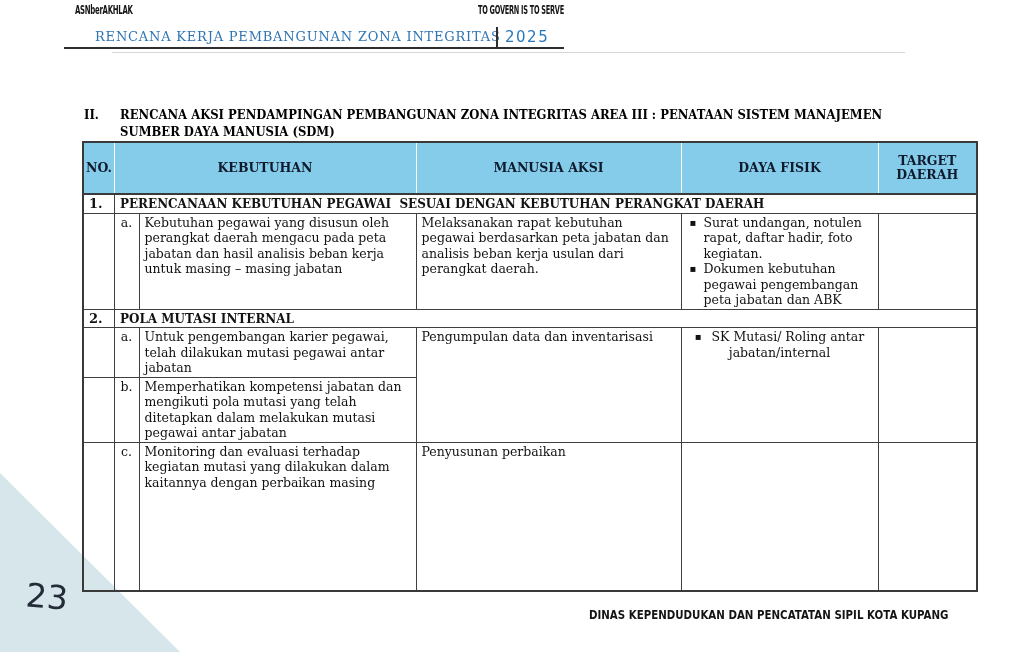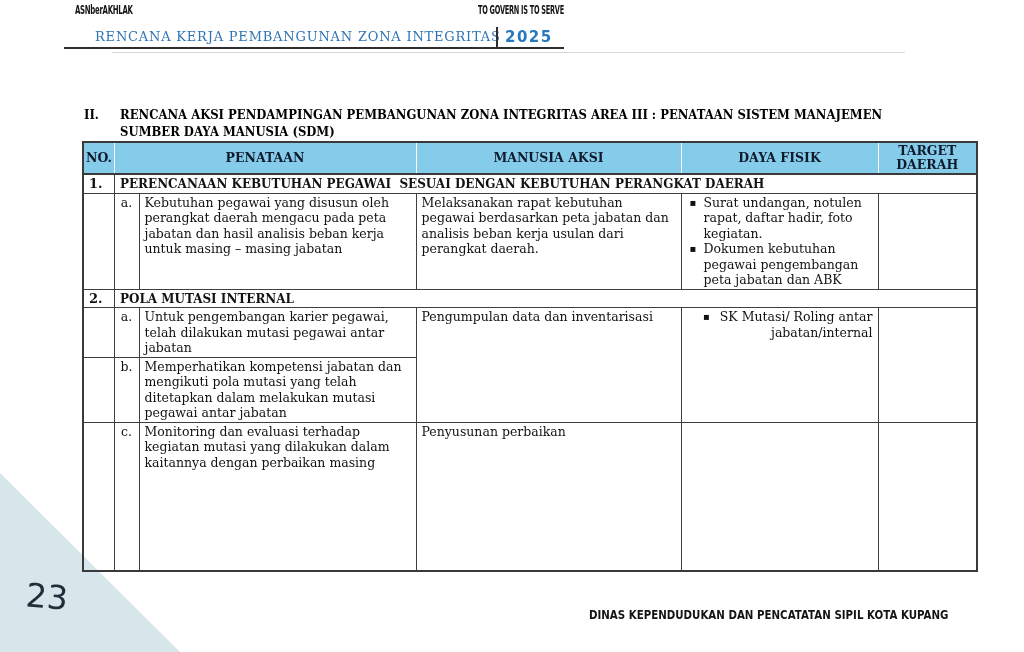--- a/index.html
+++ b/index.html
@@ -47,21 +47,21 @@
     font-size: 13px; letter-spacing: 0.8px;
     color: #2e74b5;
   }
   .year-divider {
     position: absolute; left: 496px; top: 27px;
     width: 2px; height: 21px; background: #2e2e2e;
   }
   .year {
     position: absolute; left: 505px; top: 28px;
     font-family: "DejaVu Sans", sans-serif;
-    font-weight: bold; font-size: 15px; letter-spacing: 1.5px;
+    font-weight: normal; font-size: 15px; letter-spacing: 1.5px;
     color: #2778be;
   }
   .title-rule {
     position: absolute; left: 64px; top: 47px;
     width: 500px; height: 2px; background: #2e2e2e;
   }
   .title-rule-shadow {
     position: absolute; left: 112px; top: 52px;
     width: 793px; height: 1px; background: #d4d7da;
   }
@@ -84,32 +84,32 @@
     font-family: "DejaVu Serif", serif;
     font-size: 12.5px; line-height: 15.5px; color: #121212;
     border: 2.5px solid #3a3a3a;
   }
   .rencana-table td { border: 1px solid #3f3f3f; padding: 1px 5px; vertical-align: top; }
   .rencana-table thead th {
     background: #85cbea; color: #0f1b2d;
     border-left: 1.6px solid #ffffff; border-right: 1.6px solid #ffffff;
     border-top: 1.6px solid #ffffff; border-bottom: 2px solid #3a3a3a;
     text-align: center; vertical-align: middle;
-    font-size: 12.5px; line-height: 14px; height: 30px; padding: 1px 2px;
+    font-size: 12.5px; line-height: 14px; height: 30px; padding: 11px 2px;
   }
   tr.section-row td { height: 16px; font-weight: bold; font-size: 13px; white-space: pre-wrap; }
   tr.section-row .cond { display: inline-block; transform: scaleX(0.92); transform-origin: left center; white-space: pre; }
   .no-cell { text-align: left; font-weight: bold; padding-left: 4px; }
   .letter-cell { text-align: center; padding: 1px 2px; }
   .row-1a td { height: 84px; }
   .row-2a td { height: 43px; }
   .row-2b td { height: 62px; }
   .row-2c td { height: 149px; }
   .cell-vmid { vertical-align: middle; }
-  .cell-center { vertical-align: middle; text-align: right; margin-top: 29px; }
+  .cell-center { vertical-align: middle; text-align: center; margin-top: 29px; }
   ul.bullets { list-style: none; }
   ul.bullets li { position: relative; padding-left: 17px; }
   .bullet-mark { position: absolute; left: 3px; top: 0; font-size: 10px; font-family: "DejaVu Sans", sans-serif; }
   .bullet-inline { font-size: 10px; font-family: "DejaVu Sans", sans-serif; vertical-align: 1px; margin-right: 10px; }
 
   
   .footer-org {
     position: absolute; right: 76px; top: 607px;
     font-family: "DejaVu Sans", sans-serif;
     font-weight: bold; font-size: 12.5px; color: #141414;
@@ -141,21 +141,21 @@
     <col style="width:31px">
       <col style="width:25px">
       <col style="width:277px">
     <col style="width:265px">
       <col style="width:197px">
       <col style="width:99px">
   </colgroup>
   <thead>
     <tr>
       <th>NO.</th>
-      <th colspan="2">PENATAAN</th>
+      <th colspan="2">KEBUTUHAN</th>
       <th>MANUSIA AKSI</th>
       <th>DAYA FISIK</th>
       <th>TARGET DAERAH</th>
     </tr>
   </thead>
   <tbody>
 
     <tr class="section-row">
       <td class="no-cell">1.</td>
       <td colspan="5"><span class="cond">PERENCANAAN KEBUTUHAN PEGAWAI  SESUAI DENGAN KEBUTUHAN PERANGKAT DAERAH</span></td>

